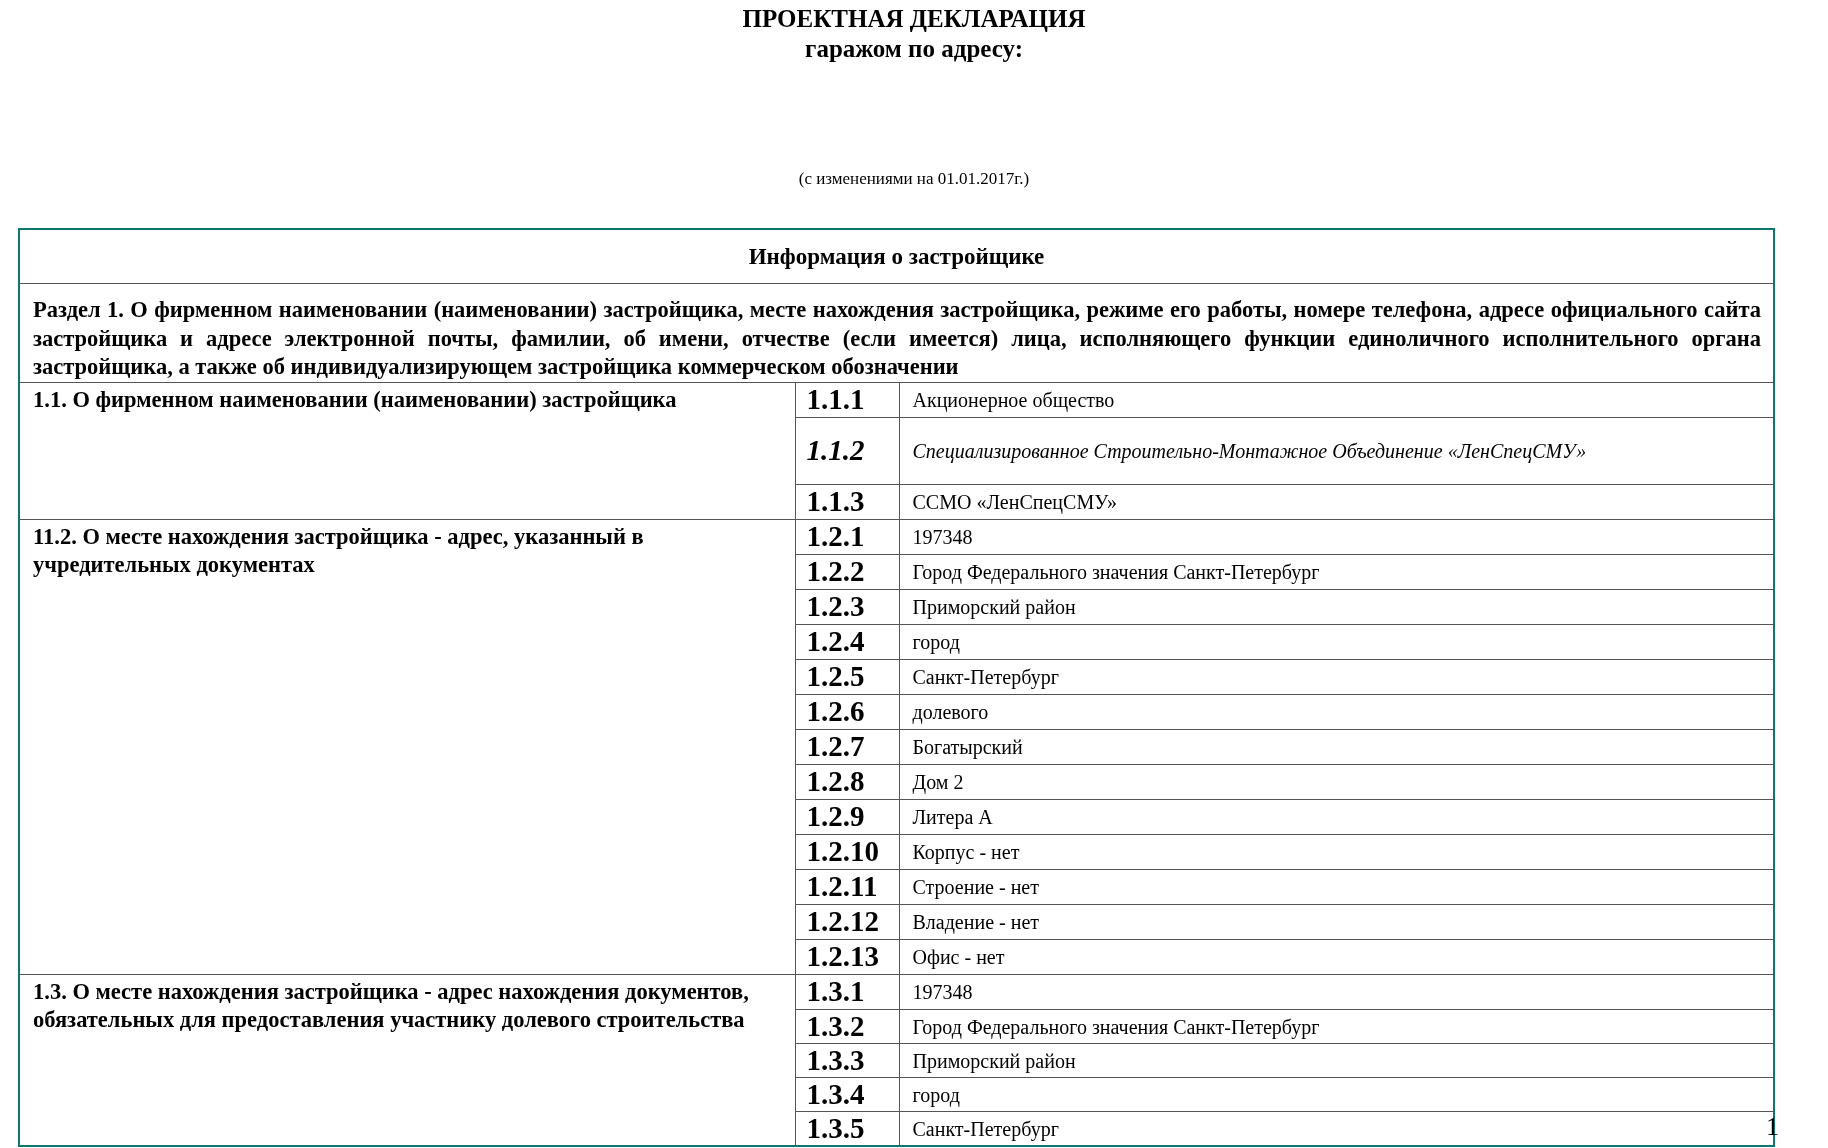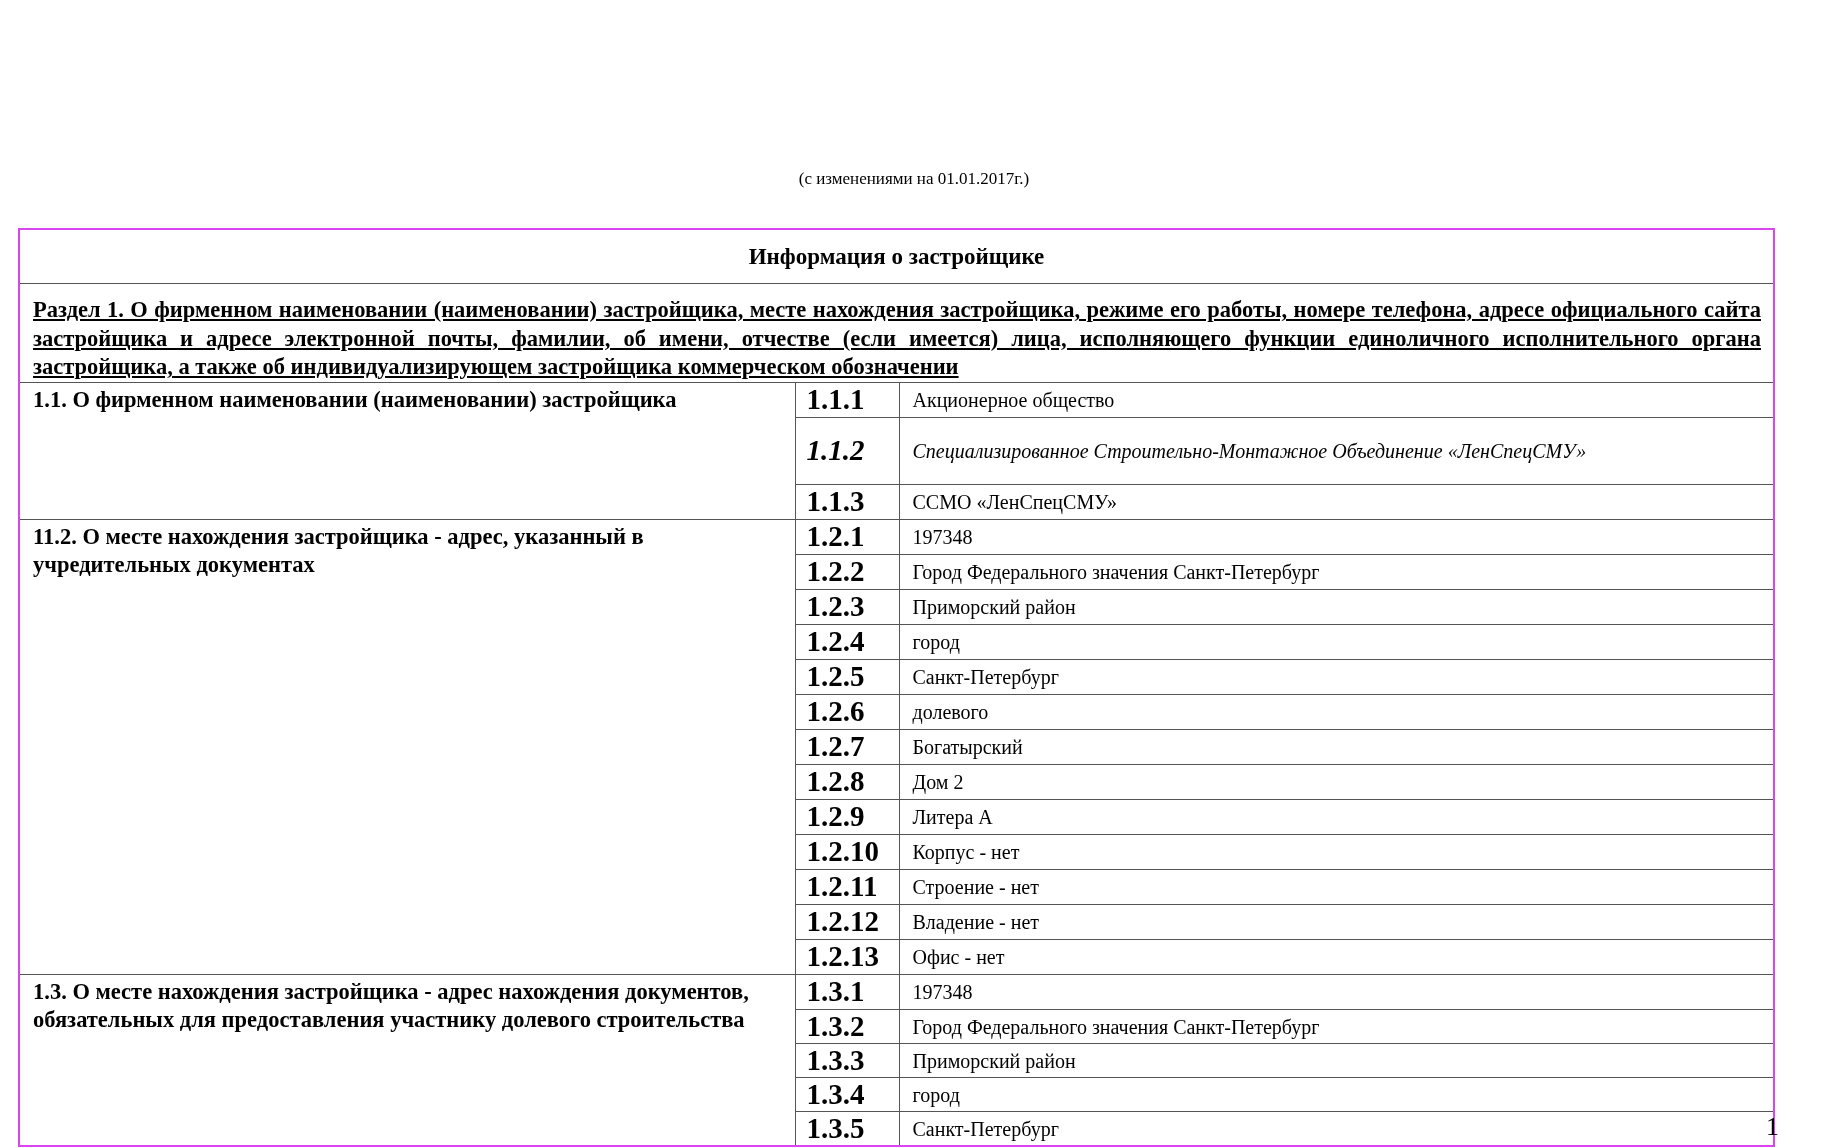--- a/index.html
+++ b/index.html
@@ -35,21 +35,21 @@
       font-size: 17px;
       line-height: 30px;
     }
     table.decl {
       position: absolute;
       left: 18px;
       top: 228px;
       width: 1757px;
       border-collapse: collapse;
       table-layout: fixed;
-      border: 2px solid #d946ef;
+      border: 2px solid #0f766e;
     }
     table.decl td {
       border: 1.5px solid #555;
       padding: 0;
       vertical-align: top;
     }
     .col-label { width: 776px; }
     .col-code { width: 104px; }
     .col-value { width: auto; }
     .info-head {
@@ -61,21 +61,20 @@
     }
     .section-head {
       height: 90px;
       font-weight: bold;
       font-size: 22.5px;
       line-height: 28.5px;
       text-align: justify;
       text-align-last: left;
       padding: 12px 12px 0 13px !important;
       box-sizing: border-box;
-      text-decoration: underline;
     }
     .label-cell {
       font-weight: bold;
       font-size: 22.5px;
       line-height: 28.5px;
       padding: 3px 10px 0 13px !important;
     }
     .code-cell {
       font-weight: bold;
       font-size: 29px;
@@ -97,20 +96,22 @@
       left: 1766px;
       top: 1112px;
       font-size: 26px;
       line-height: 30px;
     }
   </style>
 </head>
 <body>
 
 <div class="doc-header">
+  <span class="line">ПРОЕКТНАЯ ДЕКЛАРАЦИЯ</span>
+  <span class="line">гаражом  по адресу:</span>
 </div>
 <div class="doc-subtitle">(с изменениями на 01.01.2017г.)</div>
 
 <table class="decl">
   <colgroup>
     <col class="col-label">
     <col class="col-code">
     <col class="col-value">
   </colgroup>
   <tbody>

